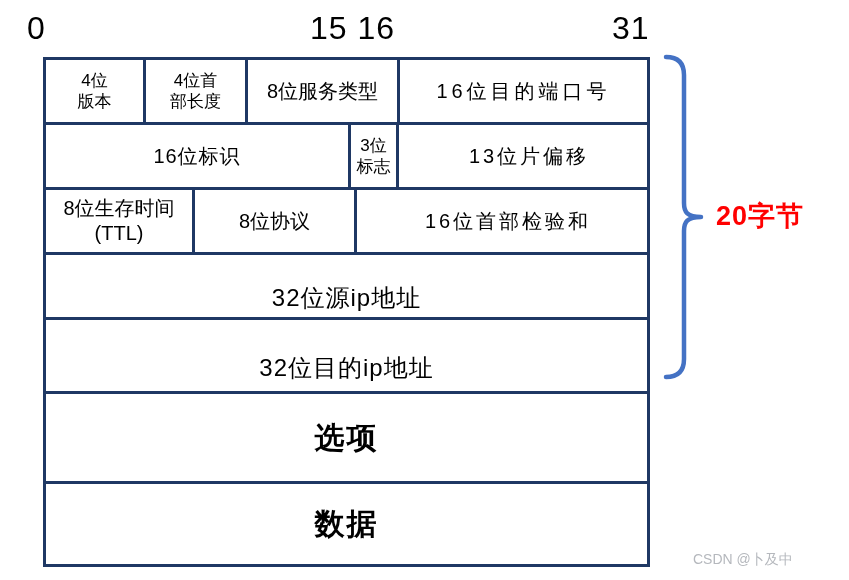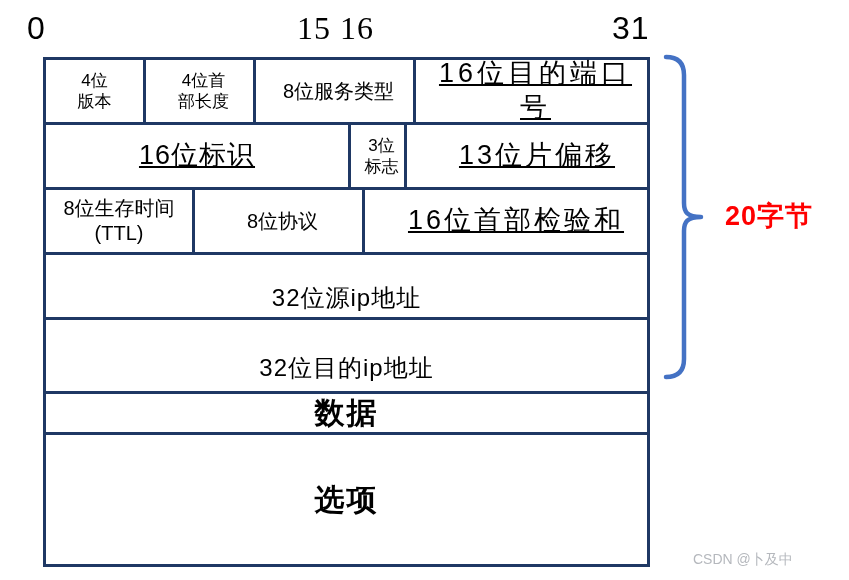--- a/index.html
+++ b/index.html
@@ -2,46 +2,46 @@
 <html><head>
 <meta charset="utf-8">
 <style>
   html,body { margin:0; padding:0; background:#ffffff; }
   .canvas {
     position:relative; width:849px; height:580px; background:#ffffff;
     font-family:"Liberation Sans","DejaVu Sans",sans-serif; color:#000000; overflow:hidden;
   }
   .ruler { position:absolute; top:10px; font-size:32px; color:#000; letter-spacing:1px; }
   .r0  { left:27px; }
-  .r15 { left:297px;font-family:Liberation Serif, serif; }
+  .r15 { left:310px; }
   .r31 { left:612px; }
 
   .htable {
     position:absolute; left:43px; top:57px; width:607px; height:510px;
     box-sizing:border-box; border:3px solid #1F3864;
     display:flex; flex-direction:column; background:#fff;
   }
-  .row { display:flex; box-sizing:border-box; border-bottom:3px solid #1F3864; flex-shrink:0;gap:8px; }
+  .row { display:flex; box-sizing:border-box; border-bottom:3px solid #1F3864; flex-shrink:0; }
   .row:last-child { border-bottom:none; flex:1; }
   .cell {
     box-sizing:border-box; border-right:3px solid #1F3864;
     display:flex; flex-direction:column; align-items:center; justify-content:center;
     text-align:center; flex-shrink:0; line-height:1.25;
   }
   .cell:last-child { border-right:none; flex:1; width:auto !important; }
   .small { font-size:17px; }
   .mid   { font-size:20px; }
-  .big   { font-size:27px; letter-spacing:1px;text-decoration:underline; }
+  .big   { font-size:20px; letter-spacing:1px; }
   .sp    { letter-spacing:3px;padding-left:12px; }
   .xsp   { letter-spacing:4px; }
   .addr  { font-size:24px; letter-spacing:1px;margin-top:24px; }
   .huge  { font-size:30px; font-weight:bold; letter-spacing:2px; }
 
   .brace { position:absolute; left:655px; top:53px; }
-  .byte-label { position:absolute; left:716px; top:198px; font-size:27px; font-weight:bold; color:#FF0000; letter-spacing:1px;margin-left:9px; }
+  .byte-label { position:absolute; left:716px; top:198px; font-size:27px; font-weight:bold; color:#FF0000; letter-spacing:1px; }
   .watermark { position:absolute; left:693px; top:551px; font-size:14px; color:#B5B8BD; }
 </style>
 </head>
 <body>
 
 <div class="canvas">
 
   <span class="ruler r0">0</span>
   <span class="ruler r15">15 16</span>
   <span class="ruler r31">31</span>
@@ -96,29 +96,29 @@
         <span>32位源ip地址</span>
       </div>
     </div>
 
     <div class="row" style="height:74px">
       <div class="cell addr">
         <span>32位目的ip地址</span>
       </div>
     </div>
 
+    <div class="row" style="height:90px">
+      <div class="cell huge">
+        <span>选项</span>
+      </div>
+    </div>
+
     <div class="row">
       <div class="cell huge">
         <span>数据</span>
-      </div>
-    </div>
-
-    <div class="row" style="height:90px">
-      <div class="cell huge">
-        <span>选项</span>
       </div>
     </div>
 
   </div>
 
   <svg class="brace" width="60" height="334" viewBox="0 0 60 334">
     <path d="M 11 4 C 22 4, 29 9, 29 22 L 29 150 C 29 159, 32 164, 46 164 C 32 164, 29 169, 29 178 L 29 306 C 29 319, 22 324, 11 324" fill="none" stroke="#4472C4" stroke-width="4.5" stroke-linecap="round" stroke-linejoin="round"></path>
   </svg>
 
   <span class="byte-label">20字节</span>

